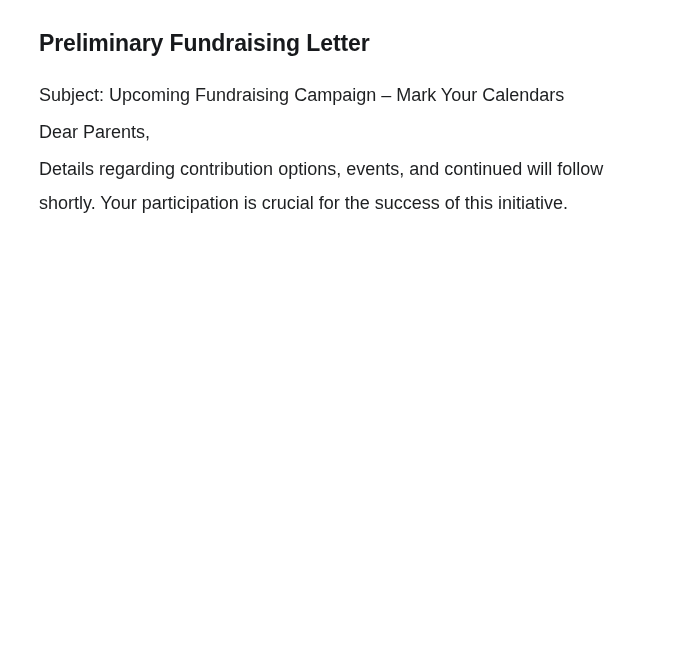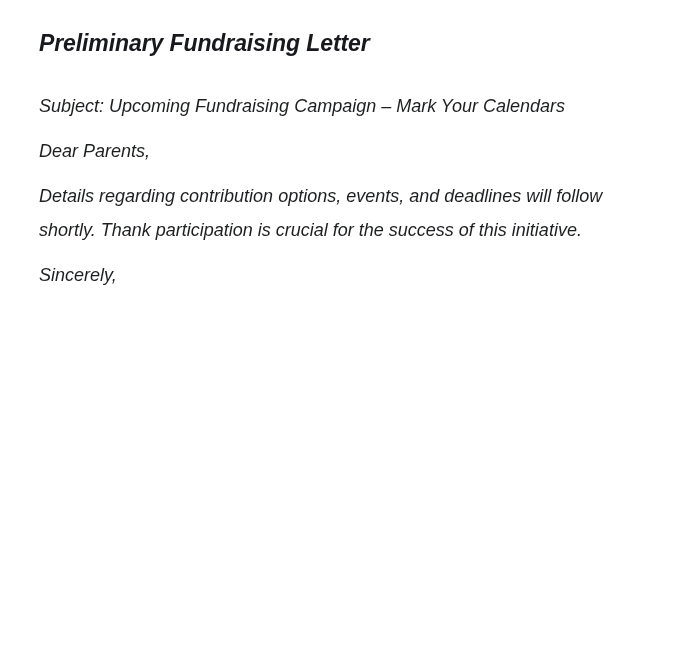--- a/index.html
+++ b/index.html
@@ -13,21 +13,20 @@
     overflow: hidden;
     font-family: "Liberation Sans", sans-serif;
     -webkit-font-smoothing: antialiased;
   }
   .page {
     box-sizing: border-box;
     width: 700px;
     height: 588px;
     background: #ffffff;
     padding: 28px 60px 0 39px;
-    font-style: italic;
   }
   .doc-title {
     margin: 0 0 0 0;
     font-size: 23px;
     line-height: 30px;
     font-weight: bold;
     color: #17191c;
     letter-spacing: -0.1px;
     max-width: 600px;
   }
@@ -38,40 +37,39 @@
     margin: 0;
     padding: 0;
     font-size: 18px;
     line-height: 34px;
     font-weight: normal;
     color: #1d1f21;
     max-width: 600px;
     word-wrap: break-word;
   }
   .para + .para {
-    margin-top: 11px;
+    margin-top: 3px;
   }
   .subject-block {
-    margin-top: 31px;
+    margin-top: 20px;
   }
 </style>
 </head>
 <body>
 
 <div class="page">
 
   <h1 class="doc-title">Preliminary Fundraising Letter</h1>
 
   <div class="doc-body">
 
     <p class="para subject-block">Subject: Upcoming Fundraising Campaign – Mark Your Calendars</p>
 
     <p class="para">Dear Parents,</p>
 
 
-    <p class="para">Details regarding contribution options, events, and deadlines will follow shortly. Thank participation is crucial for the success of this initiative.</p>
+    <p class="para">Details regarding contribution options, events, and continued will follow shortly. Your participation is crucial for the success of this initiative.</p>
 
 
-    <p class="para">Sincerely,</p>
 
 
   </div>
 </div>
 
 </body></html>

